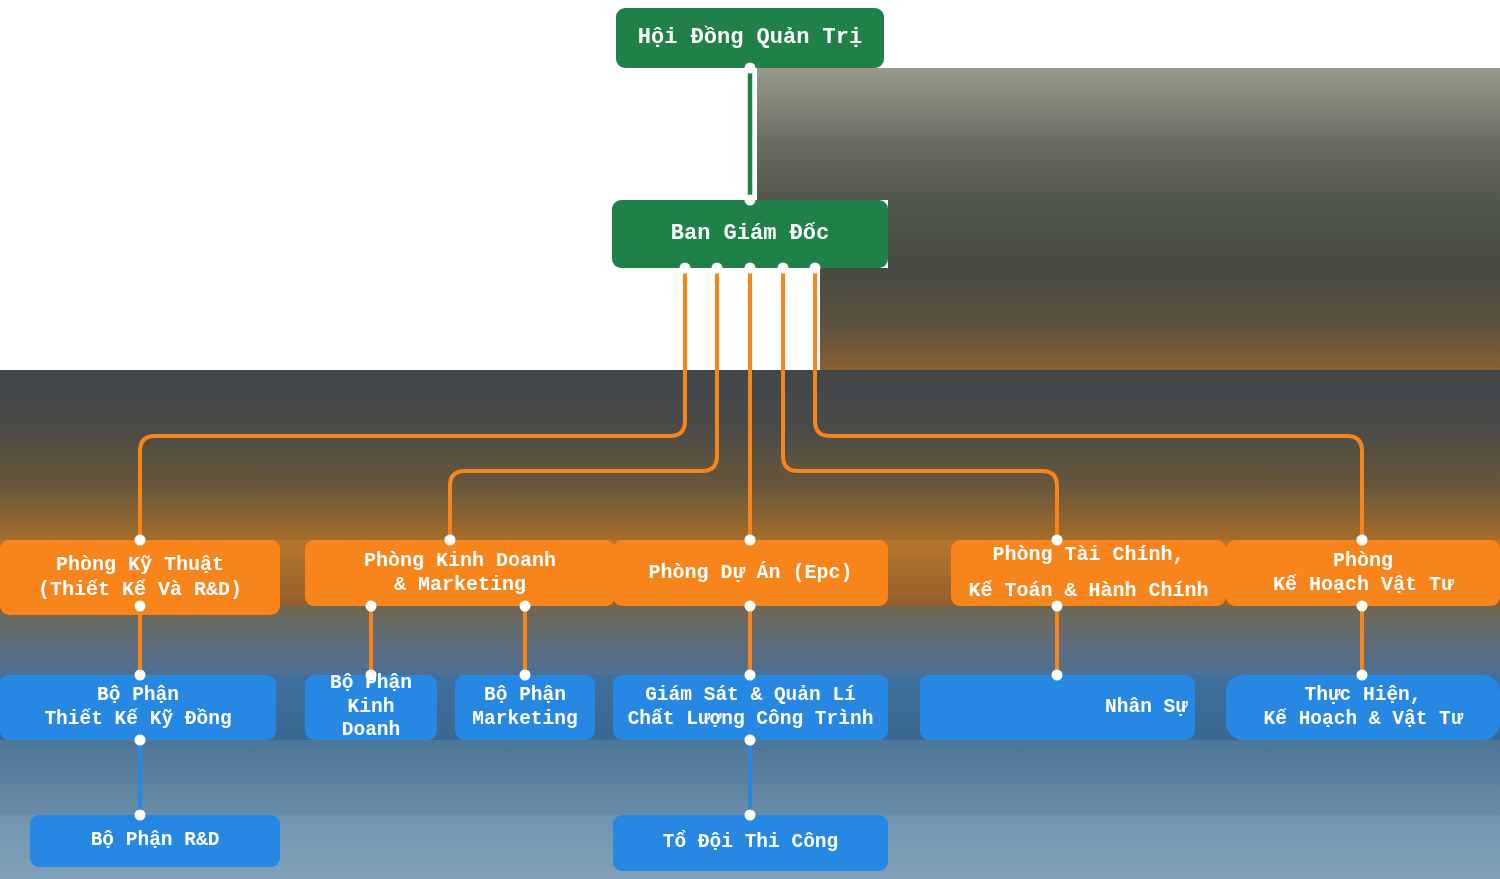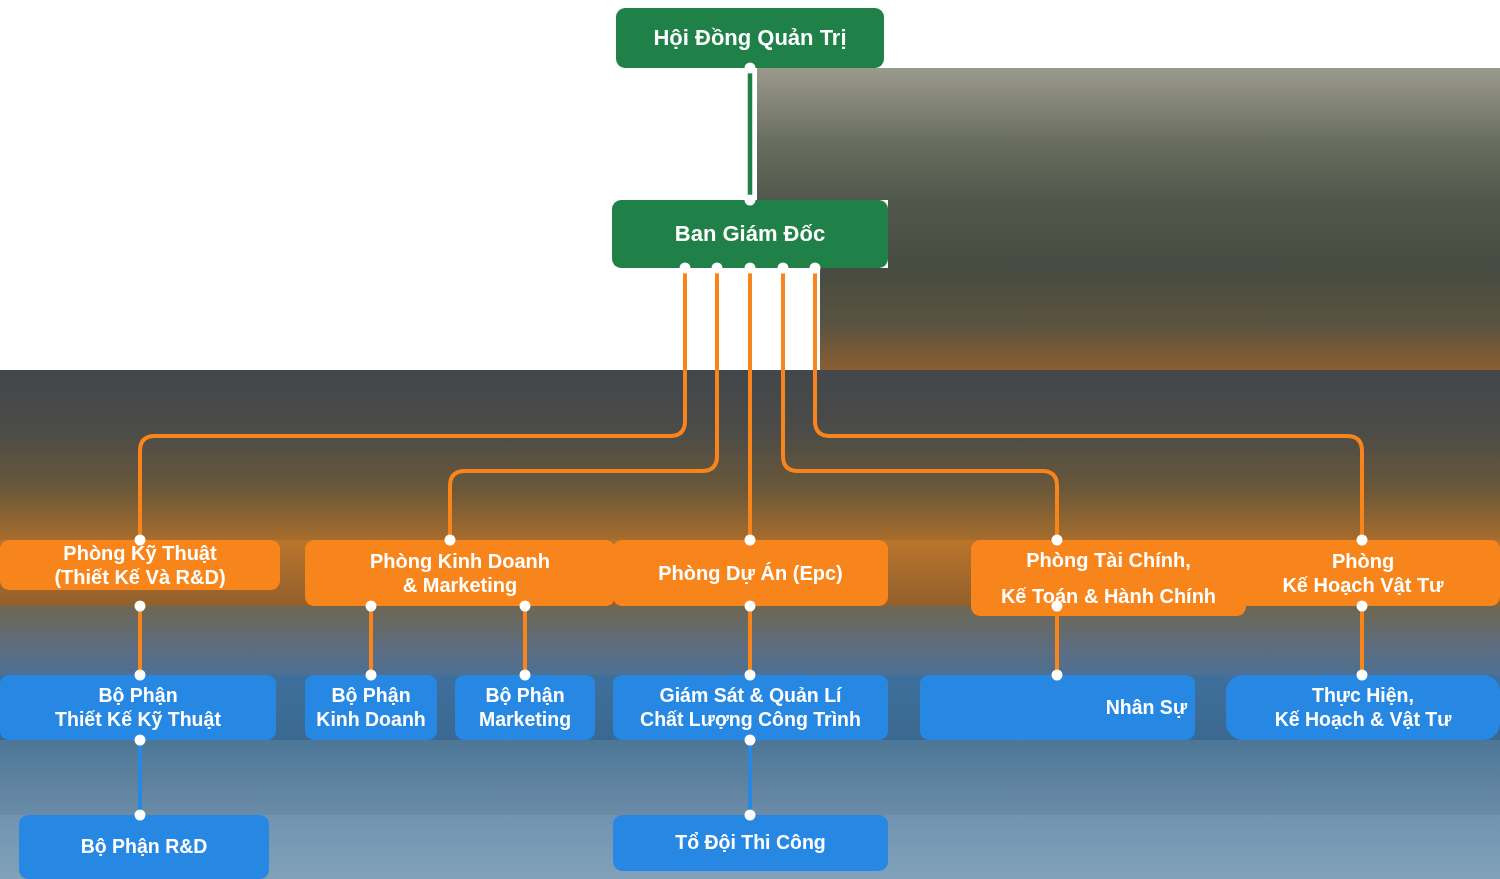--- a/index.html
+++ b/index.html
@@ -3,21 +3,21 @@
 <meta charset="utf-8">
 <style>
   :root{
     --green:#1F8048;
     --orange:#F8851B;
     --blue:#2788E4;
   }
   html,body{margin:0;padding:0;background:#ffffff;}
   .canvas{
     position:relative;width:1500px;height:879px;background:#ffffff;overflow:hidden;
-    font-family:Liberation Sans, sans-serif;
+    font-family:Liberation Mono, monospace;
   }
   
   .bg-band{position:absolute;z-index:1;}
   .band1{left:757px;top:68px;width:743px;height:132px;background:linear-gradient(180deg,#9a9a8c 0%,#6a6e60 55%,#53584c 100%);}
   .band2{left:888px;top:200px;width:612px;height:68px;background:linear-gradient(180deg,#52574c,#474b41);}
   .band3{left:820px;top:268px;width:680px;height:102px;background:linear-gradient(180deg,#474b41 0%,#5a5240 55%,#8a5f32 100%);}
   .band4{left:0;top:370px;width:1500px;height:170px;background:linear-gradient(180deg,#42474b 0%,#4b4b48 35%,#6a5839 70%,#a76d2c 100%);}
   .band5{left:0;top:540px;width:1500px;height:66px;background:linear-gradient(180deg,#ba752b,#92602d);}
   .band6{left:0;top:606px;width:1500px;height:69px;background:linear-gradient(180deg,#6e6751 0%,#5d6d80 60%,#4d7093 100%);}
   .band7{left:0;top:675px;width:1500px;height:65px;background:linear-gradient(180deg,#3f6f9d,#3a6890);}
@@ -56,47 +56,47 @@
   <div class="bg-band band9"></div>
 
   <div class="node green" style="left:616px;top:8px;width:268px;height:60px;">
     <span>Hội Đồng Quản Trị</span>
   </div>
 
   <div class="node green" style="left:612px;top:200px;width:276px;height:68px;">
     <span>Ban Giám Đốc</span>
   </div>
 
-  <div class="node orange" style="left:0px;top:540px;width:280px;height:50px;">
+  <div class="node orange" style="left:0px;top:540px;width:280px;height:75px;">
     <span>Phòng Kỹ Thuật</span>
     <span>(Thiết Kế Và R&amp;D)</span>
   </div>
 
   <div class="node orange" style="left:305px;top:540px;width:310px;height:66px;text-align:center;">
     <span>Phòng Kinh Doanh</span>
     <span>&amp; Marketing</span>
   </div>
 
   <div class="node orange" style="left:613px;top:540px;width:275px;height:66px;">
     <span>Phòng Dự Án (Epc)</span>
   </div>
 
-  <div class="node orange" style="left:971px;top:540px;width:275px;height:76px;gap:12px;">
+  <div class="node orange" style="left:951px;top:540px;width:275px;height:66px;gap:12px;">
     <span>Phòng Tài Chính,</span>
     <span>Kế Toán &amp; Hành Chính</span>
   </div>
 
   <div class="node orange" style="left:1226px;top:540px;width:274px;height:66px;">
     <span>Phòng</span>
     <span>Kế Hoạch Vật Tư</span>
   </div>
 
   <div class="node blue" style="left:0px;top:675px;width:276px;height:65px;">
     <span>Bộ Phận</span>
-    <span>Thiết Kế Kỹ Thuật</span>
+    <span>Thiết Kế Kỹ Đồng</span>
   </div>
 
   <div class="node blue" style="left:305px;top:675px;width:132px;height:65px;">
     <span>Bộ Phận</span>
     <span>Kinh Doanh</span>
   </div>
 
   <div class="node blue" style="left:455px;top:675px;width:140px;height:65px;">
     <span>Bộ Phận</span>
     <span>Marketing</span>
@@ -109,21 +109,21 @@
 
   <div class="node blue" style="left:920px;top:675px;width:275px;height:65px;align-items:flex-end;">
     <span>Nhân Sự</span>
   </div>
 
   <div class="node blue" style="left:1226px;top:675px;width:274px;height:65px;border-radius:17px;">
     <span>Thực Hiện,</span>
     <span>Kế Hoạch &amp; Vật Tư</span>
   </div>
 
-  <div class="node blue" style="left:19px;top:815px;width:250px;height:64px;">
+  <div class="node blue" style="left:30px;top:815px;width:250px;height:52px;">
     <span>Bộ Phận R&amp;D</span>
   </div>
 
   <div class="node blue" style="left:613px;top:815px;width:275px;height:56px;">
     <span>Tổ Đội Thi Công</span>
   </div>
 
   <svg class="connectors" width="1500" height="879" viewBox="0 0 1500 879">
 
     <path class="line-green" d="M750 68 L750 200"></path>

